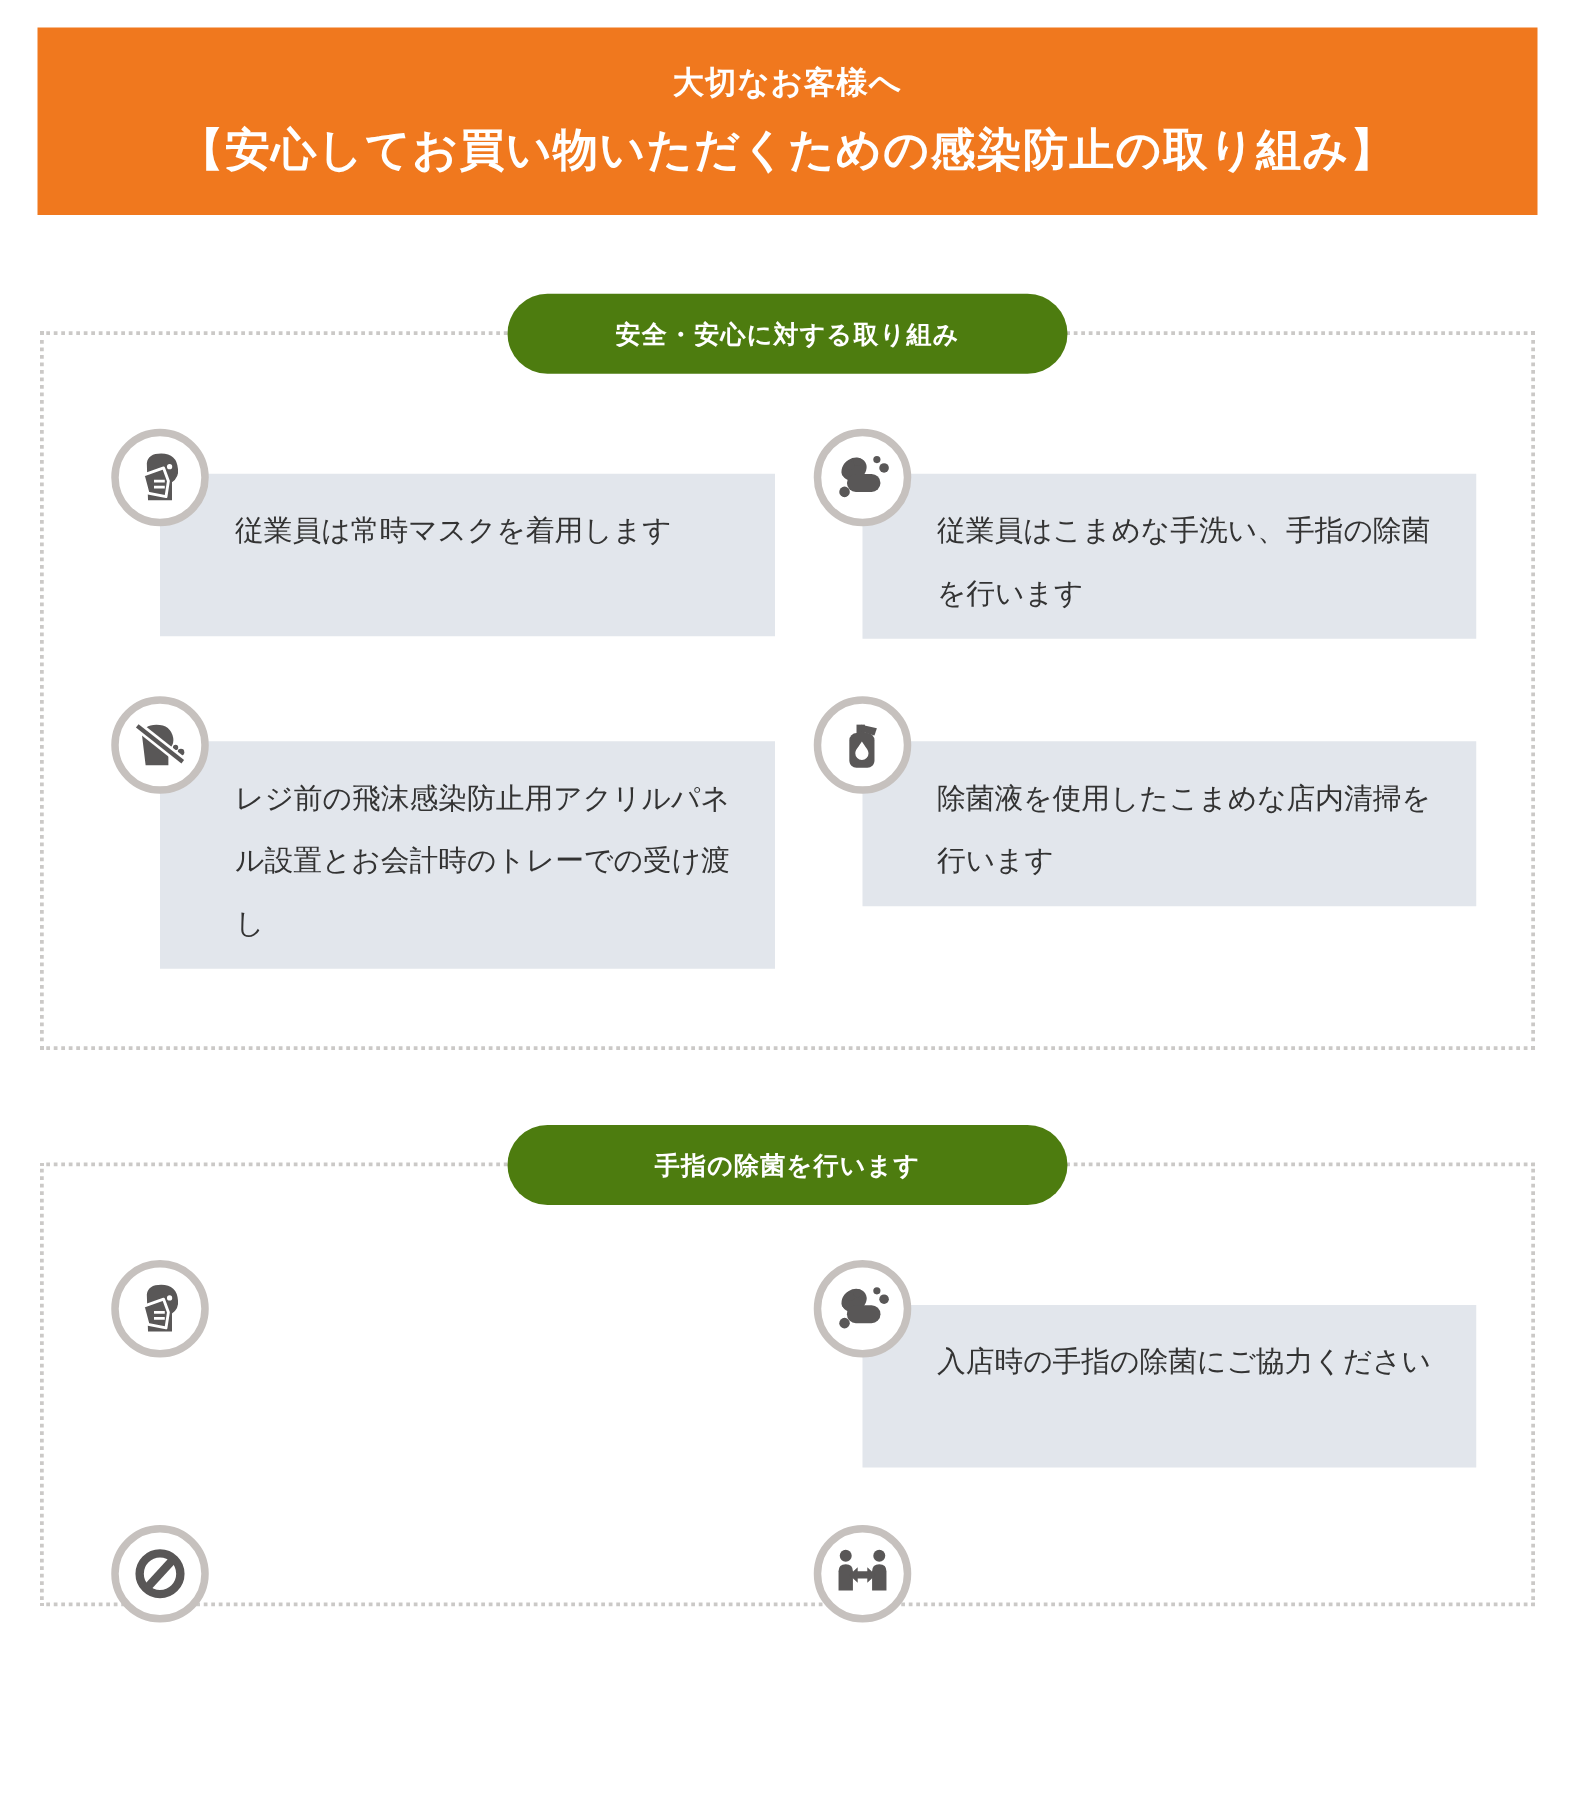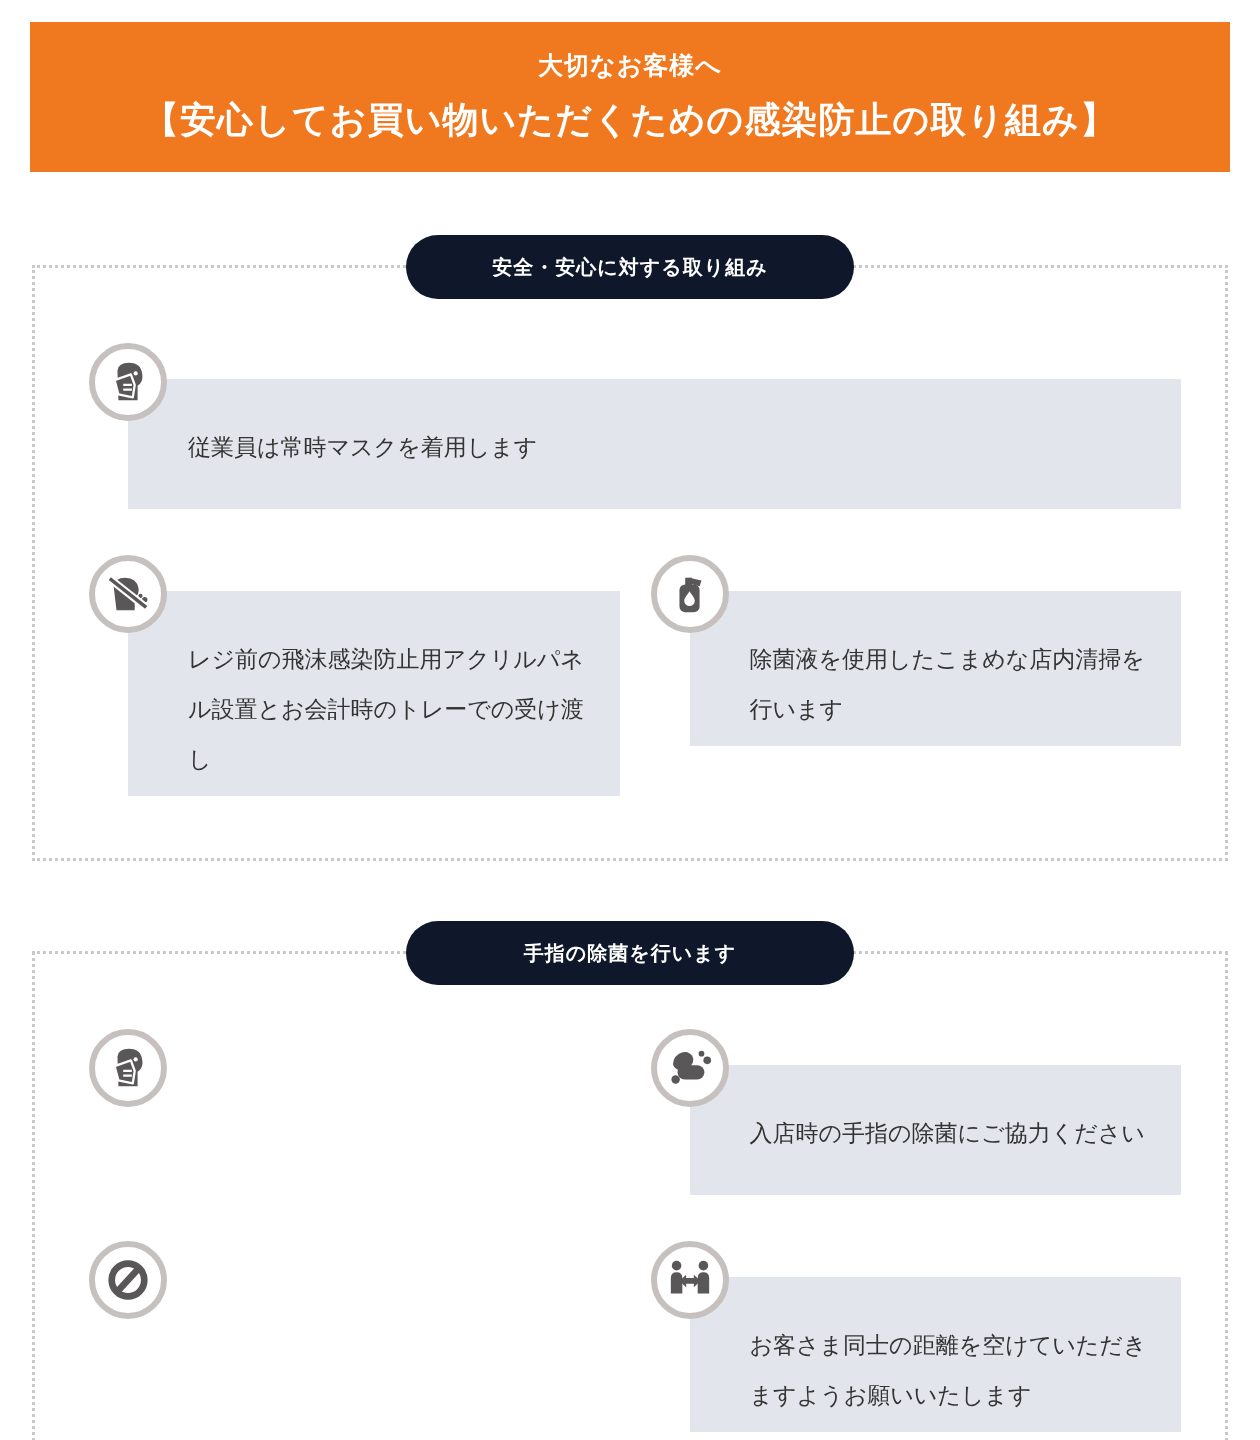--- a/index.html
+++ b/index.html
@@ -32,21 +32,21 @@
     margin: 93px 2px 0;
     border: 3px dotted #cbc9c7;
     padding: 75px 44px 62px 54px;
   }
   .section + .section { margin-top: 90px; }
   .section-pill {
     position: absolute;
     top: -33px; left: 50%;
     transform: translateX(-50%);
     width: 448px; height: 64px;
-    background: #0f172a;
+    background: #4d7c0f;
     border-radius: 32px;
     display: flex; align-items: center; justify-content: center;
     z-index: 3;
   }
   .section-pill span {
     color: #ffffff; font-weight: bold; font-size: 20px; letter-spacing: 1px;
   }
 
   
   .row { display: flex; gap: 31px; }
@@ -58,21 +58,21 @@
     background: #ffffff;
     border: 6px solid #c6c1be;
     border-radius: 50%;
     display: flex; align-items: center; justify-content: center;
     z-index: 2;
   }
   .textbox {
     margin: 36px 0 0 39px;
     background: #e2e6ec;
     min-height: 130px;
-    padding: 43px 32px 12px 60px;
+    padding: 20px 32px 12px 60px;
     font-size: 23px;
     line-height: 50px;
     color: #333333;
   }
   .icon-svg { width: 46px; height: 46px; display: block; }
 </style>
 </head>
 <body>
 
 <div class="page">
@@ -91,86 +91,103 @@
       <div class="cell">
         <div class="icon-circle">
           <svg class="icon-svg" viewBox="0 0 48 48">
             <path fill="#595757" d="M13 12 Q14 4 25 4 Q38 4 39 17 Q40 24 34 28 L34 43 L14 43 Z"></path>
             <circle cx="32" cy="15" r="2.2" fill="#ffffff"></circle>
             <path d="M10 22 L27 16 L31 27 L29 40 L14 37 Z" fill="#595757" stroke="#ffffff" stroke-width="2.4" stroke-linejoin="round"></path>
             <path d="M19 27 h9 M19 32 h9" stroke="#ffffff" stroke-width="2.4"></path>
           </svg>
         </div>
         <div class="textbox">従業員は常時マスクを着用します</div>
-      </div>
-    </div>
-
-    <div class="row">
-      <div class="cell">
-        <div class="icon-circle">
-          <svg class="icon-svg" viewBox="0 0 48 48">
-            <path fill="#595757" d="M9 16 Q10 7 21 7 Q33 7 35 18 Q36 24 31 28 L31 41 L12 41 Z"></path>
-            <g fill="#595757">
-              <circle cx="37" cy="26" r="2.2"></circle>
-                <circle cx="41.5" cy="30" r="2.8"></circle>
-                <circle cx="37" cy="33.5" r="2.2"></circle>
-            </g>
-            <line x1="5" y1="8" x2="43" y2="38" stroke="#ffffff" stroke-width="8"></line>
-            <line x1="5" y1="8" x2="43" y2="38" stroke="#595757" stroke-width="3.6"></line>
-          </svg>
-        </div>
-        <div class="textbox">レジ前の飛沫感染防止用アクリルパネル設置とお会計時のトレーでの受け渡し</div>
-      </div>
-      <div class="cell">
-        <div class="icon-circle">
-          <svg class="icon-svg" viewBox="0 0 48 48">
-            <g fill="#595757">
-              <rect x="19" y="7" width="7" height="9"></rect>
-              <path d="M23 7 L36 10 L34 16 L23 13 Z"></path>
-              <rect x="13" y="14" width="21" height="29" rx="6"></rect>
-            </g>
-            <path d="M23.5 21 C26.5 26 29 27.8 29 31 a5.5 5.5 0 0 1 -11 0 C18 27.8 20.5 26 23.5 21" fill="#ffffff"></path>
-          </svg>
-        </div>
-        <div class="textbox">除菌液を使用したこまめな店内清掃を行います</div>
-      </div>
-    </div>
-  </div>
-
-  <div class="section">
-    <div class="section-pill">
-      <span>手指の除菌を行います</span>
-    </div>
-
-    <div class="row">
-      <div class="cell">
-        <div class="icon-circle">
-          <svg class="icon-svg" viewBox="0 0 48 48">
-            <path fill="#595757" d="M13 12 Q14 4 25 4 Q38 4 39 17 Q40 24 34 28 L34 43 L14 43 Z"></path>
-            <circle cx="32" cy="15" r="2.2" fill="#ffffff"></circle>
-            <path d="M10 22 L27 16 L31 27 L29 40 L14 37 Z" fill="#595757" stroke="#ffffff" stroke-width="2.4" stroke-linejoin="round"></path>
-            <path d="M19 27 h9 M19 32 h9" stroke="#ffffff" stroke-width="2.4"></path>
-          </svg>
-        </div>
       </div>
       <div class="cell">
         <div class="icon-circle">
           <svg class="icon-svg" viewBox="0 0 48 48">
             <g fill="#595757">
               <ellipse cx="17" cy="17" rx="11" ry="9" transform="rotate(-32 17 17)"></ellipse>
               <circle cx="10" cy="20" r="3.4"></circle>
                 <circle cx="14" cy="14" r="3.4"></circle>
                 <circle cx="20" cy="11" r="3.4"></circle>
               <rect x="11" y="21" width="28" height="15" rx="7.5"></rect>
               <circle cx="36" cy="9" r="3"></circle>
                 <circle cx="42" cy="16" r="4"></circle>
                 <circle cx="9" cy="36" r="4.4"></circle>
             </g>
           </svg>
         </div>
+        <div class="textbox">従業員はこまめな手洗い、手指の除菌を行います</div>
+      </div>
+    </div>
+
+    <div class="row">
+      <div class="cell">
+        <div class="icon-circle">
+          <svg class="icon-svg" viewBox="0 0 48 48">
+            <path fill="#595757" d="M9 16 Q10 7 21 7 Q33 7 35 18 Q36 24 31 28 L31 41 L12 41 Z"></path>
+            <g fill="#595757">
+              <circle cx="37" cy="26" r="2.2"></circle>
+                <circle cx="41.5" cy="30" r="2.8"></circle>
+                <circle cx="37" cy="33.5" r="2.2"></circle>
+            </g>
+            <line x1="5" y1="8" x2="43" y2="38" stroke="#ffffff" stroke-width="8"></line>
+            <line x1="5" y1="8" x2="43" y2="38" stroke="#595757" stroke-width="3.6"></line>
+          </svg>
+        </div>
+        <div class="textbox">レジ前の飛沫感染防止用アクリルパネル設置とお会計時のトレーでの受け渡し</div>
+      </div>
+      <div class="cell">
+        <div class="icon-circle">
+          <svg class="icon-svg" viewBox="0 0 48 48">
+            <g fill="#595757">
+              <rect x="19" y="7" width="7" height="9"></rect>
+              <path d="M23 7 L36 10 L34 16 L23 13 Z"></path>
+              <rect x="13" y="14" width="21" height="29" rx="6"></rect>
+            </g>
+            <path d="M23.5 21 C26.5 26 29 27.8 29 31 a5.5 5.5 0 0 1 -11 0 C18 27.8 20.5 26 23.5 21" fill="#ffffff"></path>
+          </svg>
+        </div>
+        <div class="textbox">除菌液を使用したこまめな店内清掃を行います</div>
+      </div>
+    </div>
+  </div>
+
+  <div class="section">
+    <div class="section-pill">
+      <span>手指の除菌を行います</span>
+    </div>
+
+    <div class="row">
+      <div class="cell">
+        <div class="icon-circle">
+          <svg class="icon-svg" viewBox="0 0 48 48">
+            <path fill="#595757" d="M13 12 Q14 4 25 4 Q38 4 39 17 Q40 24 34 28 L34 43 L14 43 Z"></path>
+            <circle cx="32" cy="15" r="2.2" fill="#ffffff"></circle>
+            <path d="M10 22 L27 16 L31 27 L29 40 L14 37 Z" fill="#595757" stroke="#ffffff" stroke-width="2.4" stroke-linejoin="round"></path>
+            <path d="M19 27 h9 M19 32 h9" stroke="#ffffff" stroke-width="2.4"></path>
+          </svg>
+        </div>
+      </div>
+      <div class="cell">
+        <div class="icon-circle">
+          <svg class="icon-svg" viewBox="0 0 48 48">
+            <g fill="#595757">
+              <ellipse cx="17" cy="17" rx="11" ry="9" transform="rotate(-32 17 17)"></ellipse>
+              <circle cx="10" cy="20" r="3.4"></circle>
+                <circle cx="14" cy="14" r="3.4"></circle>
+                <circle cx="20" cy="11" r="3.4"></circle>
+              <rect x="11" y="21" width="28" height="15" rx="7.5"></rect>
+              <circle cx="36" cy="9" r="3"></circle>
+                <circle cx="42" cy="16" r="4"></circle>
+                <circle cx="9" cy="36" r="4.4"></circle>
+            </g>
+          </svg>
+        </div>
         <div class="textbox">入店時の手指の除菌にご協力ください</div>
       </div>
     </div>
 
     <div class="row">
       <div class="cell">
         <div class="icon-circle">
           <svg class="icon-svg" viewBox="0 0 48 48">
             <circle cx="24" cy="24" r="17" fill="none" stroke="#595757" stroke-width="7"></circle>
             <line x1="35.5" y1="11.5" x2="12.5" y2="36.5" stroke="#595757" stroke-width="7"></line>
@@ -182,18 +199,17 @@
           <svg class="icon-svg" viewBox="0 0 48 48">
             <g fill="#595757">
               <circle cx="10" cy="9" r="5"></circle>
               <path d="M4 38 V22 q0-6 6-6 q6 0 6 6 v16 z"></path>
               <circle cx="38" cy="9" r="5"></circle>
               <path d="M32 38 V22 q0-6 6-6 q6 0 6 6 v16 z"></path>
               <path d="M13 25 l7-6.5 v3.5 h8 v-3.5 l7 6.5 -7 6.5 v-3.5 h-8 v3.5 z"></path>
             </g>
           </svg>
         </div>
-        <div class="textbox">お客さま同士の距離を空けていただきますようお願いいたします</div>
       </div>
     </div>
   </div>
 
 </div>
 
 </body></html>

